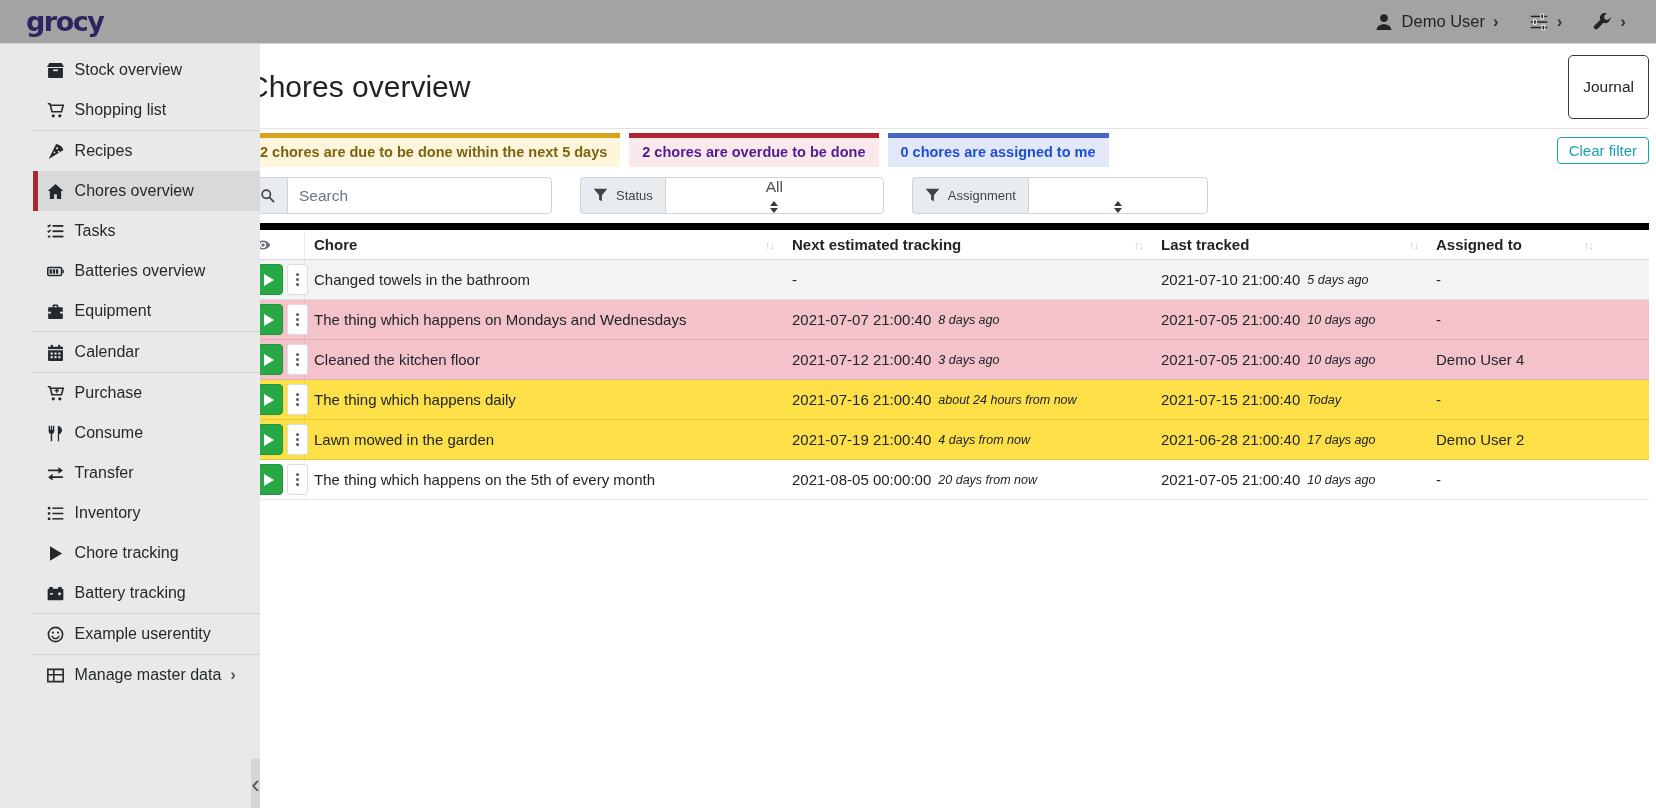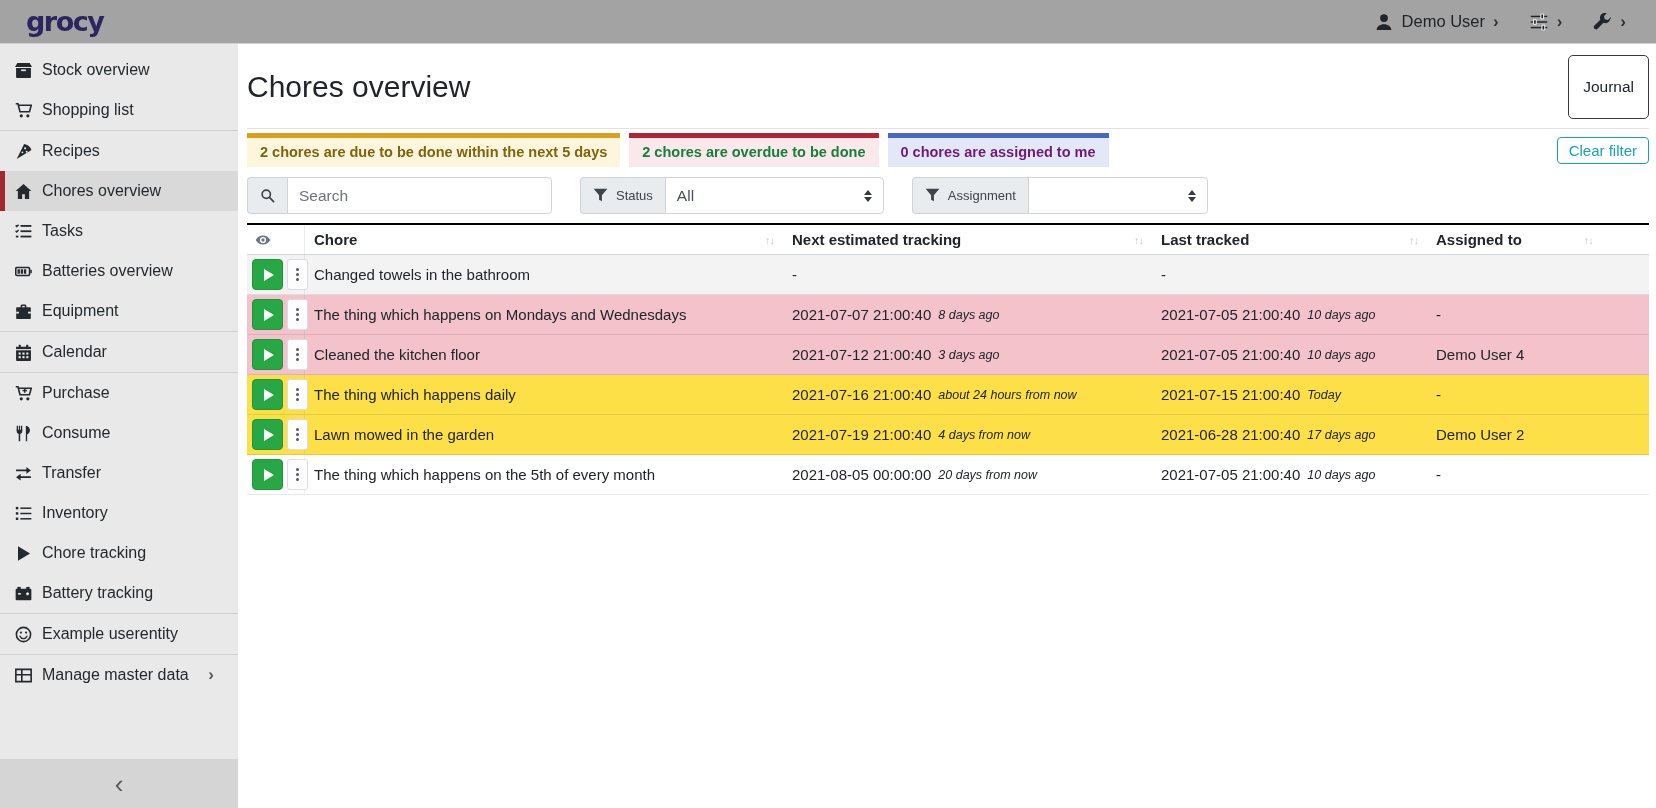--- a/index.html
+++ b/index.html
@@ -13,22 +13,22 @@
     justify-content:space-between; padding:0 30px 0 26px; z-index:20; }
   .logo { font-family:"DejaVu Sans",sans-serif; font-size:27px; font-weight:800;
     color:#2b2560; letter-spacing:-1.5px; cursor:pointer; }
   .topbar-right { display:flex; align-items:center; }
   .tb-group { display:flex; align-items:center; gap:8px; margin-left:30px; font-size:16.5px;
     color:#212529; cursor:pointer; }
   .tb-group svg.ic { width:18px; height:18px; }
   .chev { font-size:17px; font-weight:600; color:#303438; line-height:1; }
 
   
-  .sidebar { position:fixed; top:44px; left:0; width:238px; height:764px; background:#e9e9e9;
-    display:flex; flex-direction:column; z-index:10; }
+  .sidebar { position:fixed; top:44px; left:0; width:260px; height:764px; background:#e9e9e9;
+    display:flex; flex-direction:column; z-index:10;align-items:flex-end; }
   .nav { flex:1; padding-top:6px; }
   .nav-item { display:flex; align-items:center; gap:9px; height:40px; padding:0 10px 0 13px;
     font-size:16px; color:#24292d; cursor:pointer; }
   .nav-item.active { background:#d9d9d9; border-left:5px solid #a42734; padding-left:8px; }
   .nav-divider { border-top:1px solid #d0d0d0; }
   .ic-wrap { width:20px; display:flex; justify-content:center; flex:none; }
   .nav-chev { margin-left:auto; margin-right:14px; color:#55595d; font-size:17px; font-weight:600; }
   .sidebar-foot { height:49px; background:#d5d5d5; display:flex; align-items:center;
     justify-content:center; color:#55595d; font-size:26px; cursor:pointer; line-height:0; }
 
@@ -38,49 +38,49 @@
   .page-title { font-size:30px; font-weight:400; color:#202329; }
   .btn-journal { background:#fff; border:1px solid #343a40; border-radius:5px; color:#212529;
     font-size:15.5px; padding:22px 14px; cursor:pointer;
     font-family:"Liberation Sans",sans-serif; }
   .head-rule { border:none; border-top:1px solid #e2e2e2; margin:0 0 4px; }
 
   .badges-row { display:flex; align-items:center; gap:9px; margin-top:4px; }
   .badge { border-top:5px solid; padding:6px 13px 7px; font-size:14.5px; font-weight:700;
     cursor:pointer; white-space:nowrap; }
   .badge-due { border-color:#d9a21b; background:#fdf5dc; color:#7d640f; }
-  .badge-overdue { border-color:#b02433; background:#fbe8ea; color:#15803d; }
-  .badge-assigned { border-color:#4767c4; background:#e2e8f7; color:#701a75; }
+  .badge-overdue { border-color:#b02433; background:#fbe8ea; color:#4c1d95; }
+  .badge-assigned { border-color:#4767c4; background:#e2e8f7; color:#1d4ed8; }
   .btn-clear { margin-left:auto; background:#fff; border:1px solid #17a2b8; border-radius:4px;
     color:#17a2b8; font-size:15px; padding:4px 11px; cursor:pointer;
     font-family:"Liberation Sans",sans-serif; }
 
   .filters-row { display:flex; margin-top:10px; }
   .input-group { display:flex; height:37px; margin-right:28px; }
   .ig-prepend { display:flex; align-items:center; gap:8px; padding:0 12px; background:#e9ecef;
     border:1px solid #ced4da; border-right:0; border-radius:4px 0 0 4px; color:#3e444a;
     font-size:13px; }
   .ig-prepend svg.ic { width:15px; height:15px; }
   .search-input { width:265px; border:1px solid #ced4da; border-radius:0 4px 4px 0;
     padding:0 11px; font-size:15.5px; color:#495057; outline:none;
     font-family:"Liberation Sans",sans-serif; }
   .search-input::placeholder { color:#6c757d; }
   .select { display:flex; align-items:center; justify-content:space-between; background:#fff;
     border:1px solid #ced4da; border-radius:0 4px 4px 0; padding:0 11px; font-size:15.5px;
-    color:#495057; cursor:pointer; }
+    color:#495057; cursor:pointer;flex-direction:column; }
   .caret { display:flex; flex-direction:column; align-items:center; }
   .caret b { display:block; width:0; height:0; border-left:4px solid transparent;
     border-right:4px solid transparent; }
   .caret .up { border-bottom:5px solid #343a40; margin-bottom:2px; }
   .caret .down { border-top:5px solid #343a40; }
 
   
   .table { margin-top:9px; width:1402px; }
   .thead, .tr { display:grid; grid-template-columns:58px 478px 369px 275px 1fr; }
-  .thead { border-top:2px solid #000000; border-bottom:1px solid #cfd4d9; }
+  .thead { border-top:7px solid #000000; border-bottom:1px solid #cfd4d9; }
   .th { display:flex; align-items:center; justify-content:space-between; padding:6px 9px;
     font-size:15px; font-weight:700; cursor:pointer; }
   .th-eye { justify-content:flex-start; padding-left:8px; border-right:1px solid rgba(0,0,0,0.07);
     color:#6f757c; cursor:default; }
   .th-eye svg.ic { width:16px; height:16px; }
   .th-assigned { justify-content:flex-start; }
   .th-assigned .sort { margin-left:62px; }
   .sort { font-size:11px; color:#c4cad0; letter-spacing:-1px; font-weight:400; }
   .tr { border-bottom:1px solid rgba(0,0,0,0.09); background:#fff; }
   .tr.striped { background:#f3f3f3; }
@@ -456,20 +456,24 @@
               <i></i>
               <i></i>
             </span>
           </button>
       </div>
       <div class="td">Changed towels in the bathroom</div>
       <div class="td">
           <span>-</span>
           <span class="ago"></span>
         </div>
+      <div class="td">
+          <span>2021-07-10 21:00:40</span>
+          <span class="ago">5 days ago</span>
+        </div>
       <div class="td">-</div>
     </div>
 
     <div class="tr overdue">
       <div class="td td-actions">
         <button class="play-btn">
             <span class="play-tri"></span>
           </button>
         <button class="menu-btn">
             <span class="dots">

